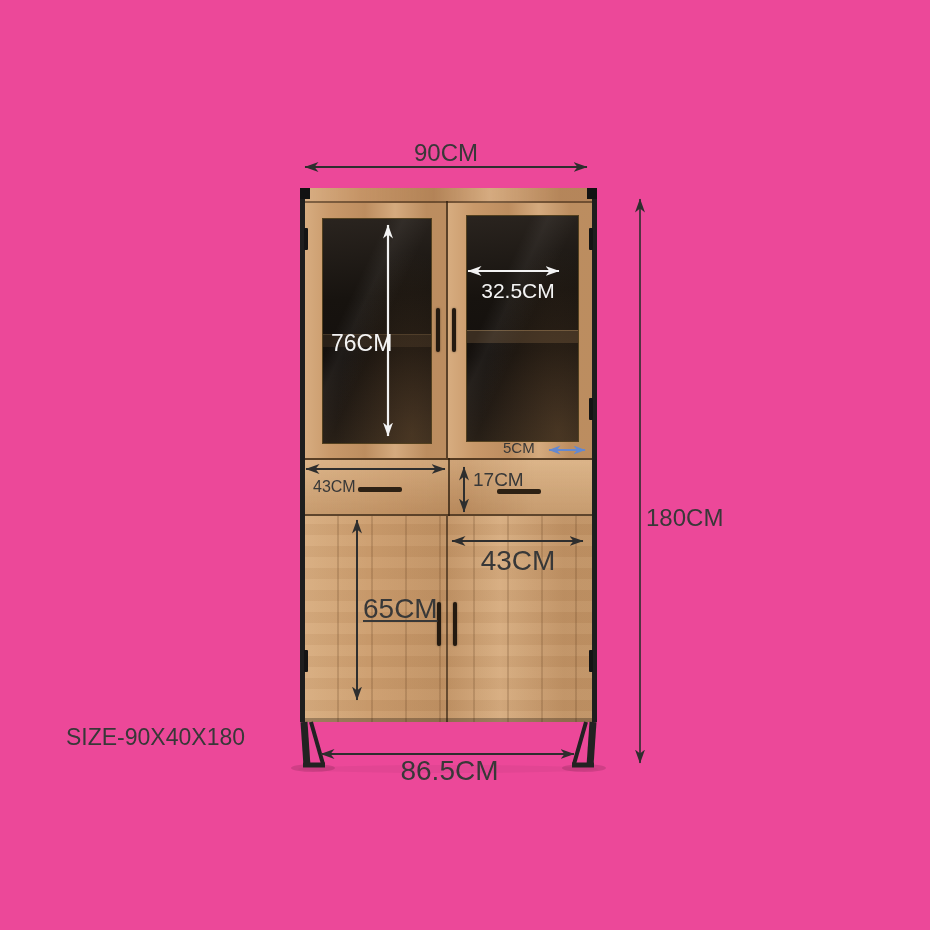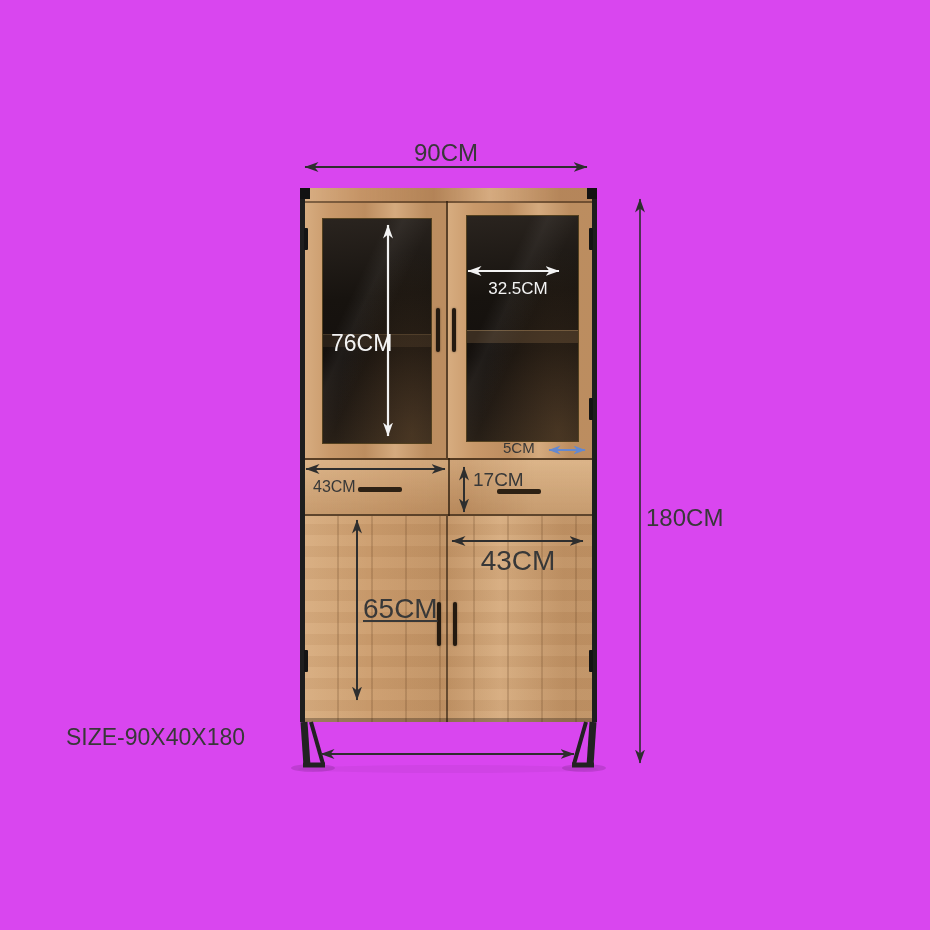--- a/index.html
+++ b/index.html
@@ -1,17 +1,17 @@
 <!DOCTYPE html>
 <html><head>
 <meta charset="utf-8">
 <style>
   html,body{margin:0;padding:0;background:#ffffff;}
   body{width:930px;height:930px;overflow:hidden;font-family:"Liberation Sans","DejaVu Sans",sans-serif;}
-  .stage{position:relative;width:930px;height:930px;background:#d946ef;}
+  .stage{position:relative;width:930px;height:930px;background:#ec4899;}
 
   
   .cabinet{position:absolute;left:300px;top:188px;width:297px;height:534px;}
   .cabinet *{position:absolute;}
 
   .top-board{left:2px;top:0;width:293px;height:13px;z-index:2;
     background:#c59466;
     background-image:linear-gradient(90deg,rgba(255,226,188,.35) 0%,rgba(0,0,0,0) 20%,rgba(115,72,34,.22) 45%,rgba(255,230,195,.28) 64%,rgba(110,70,35,.18) 88%);
     border-bottom:2px solid rgba(55,34,16,.55);}
   .cap{width:10px;height:11px;background:#121212;z-index:4;top:0;}
@@ -138,22 +138,23 @@
     <line x1="306" y1="469" x2="445" y2="469" stroke="#2e2e2e" stroke-width="2" marker-start="url(#ah-black)" marker-end="url(#ah-black)"></line>
     <line x1="464" y1="467" x2="464" y2="512" stroke="#2e2e2e" stroke-width="2" marker-start="url(#ah-black)" marker-end="url(#ah-black)"></line>
     <line x1="452" y1="541" x2="583" y2="541" stroke="#2e2e2e" stroke-width="2" marker-start="url(#ah-black)" marker-end="url(#ah-black)"></line>
     <line x1="357" y1="520" x2="357" y2="700" stroke="#2e2e2e" stroke-width="2" marker-start="url(#ah-black)" marker-end="url(#ah-black)"></line>
     <line x1="640" y1="199" x2="640" y2="763" stroke="#2e2e2e" stroke-width="1.6" marker-start="url(#ah-black)" marker-end="url(#ah-black)"></line>
     <line x1="321" y1="754" x2="574" y2="754" stroke="#2e2e2e" stroke-width="2" marker-start="url(#ah-black)" marker-end="url(#ah-black)"></line>
   </svg>
 
   <div class="lbl center" style="left:390px;top:140px;width:112px;font-size:24px;">90CM</div>
   <div class="lbl white" style="left:331px;top:331px;font-size:23px;">76CM</div>
-  <div class="lbl white center" style="left:468px;top:280px;width:100px;font-size:17px;">32.5CM</div>
+  <div class="lbl white center" style="left:468px;top:280px;width:100px;font-size:21px;">32.5CM</div>
   <div class="lbl" style="left:503px;top:440px;font-size:15px;font-weight:normal;">5CM</div>
   <div class="lbl" style="left:313px;top:479px;font-size:16px;">43CM</div>
   <div class="lbl" style="left:473px;top:470px;font-size:19px;text-align:right;">17CM</div>
   <div class="lbl center" style="left:453px;top:546px;width:130px;font-size:28px;">43CM</div>
   <div class="lbl" style="left:363px;top:594px;font-size:28px;text-decoration:underline;">65CM</div>
   <div class="lbl" style="left:646px;top:505px;font-size:24px;">180CM</div>
+  <div class="lbl center" style="left:377px;top:756px;width:145px;font-size:28px;">86.5CM</div>
   <div class="lbl" style="left:66px;top:725px;font-size:23px;">SIZE-90X40X180</div>
 
 </div>
 
 </body></html>

